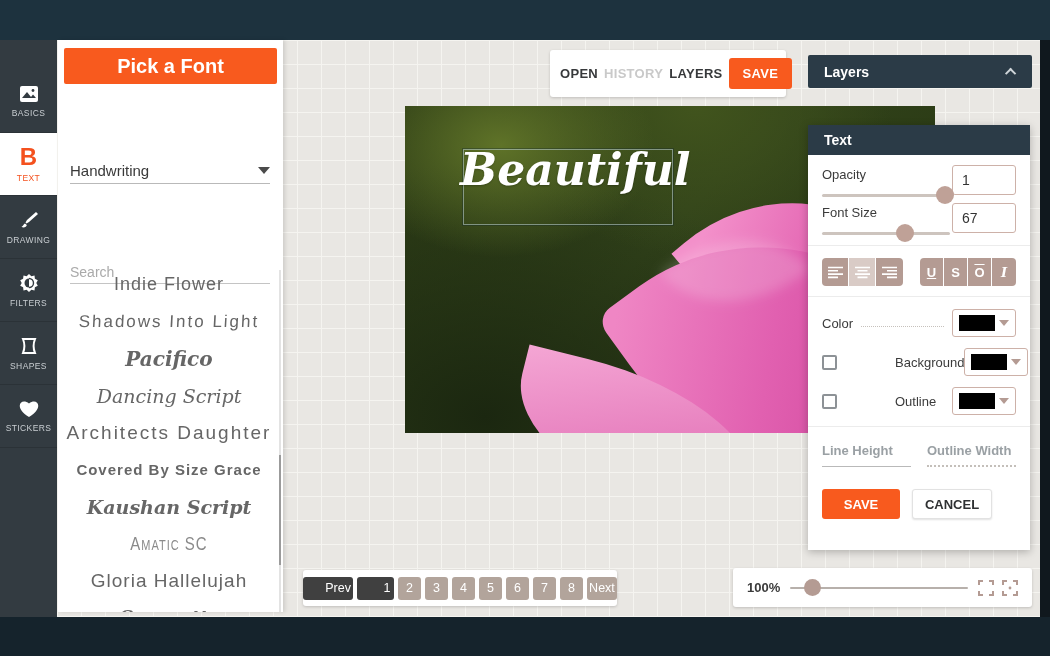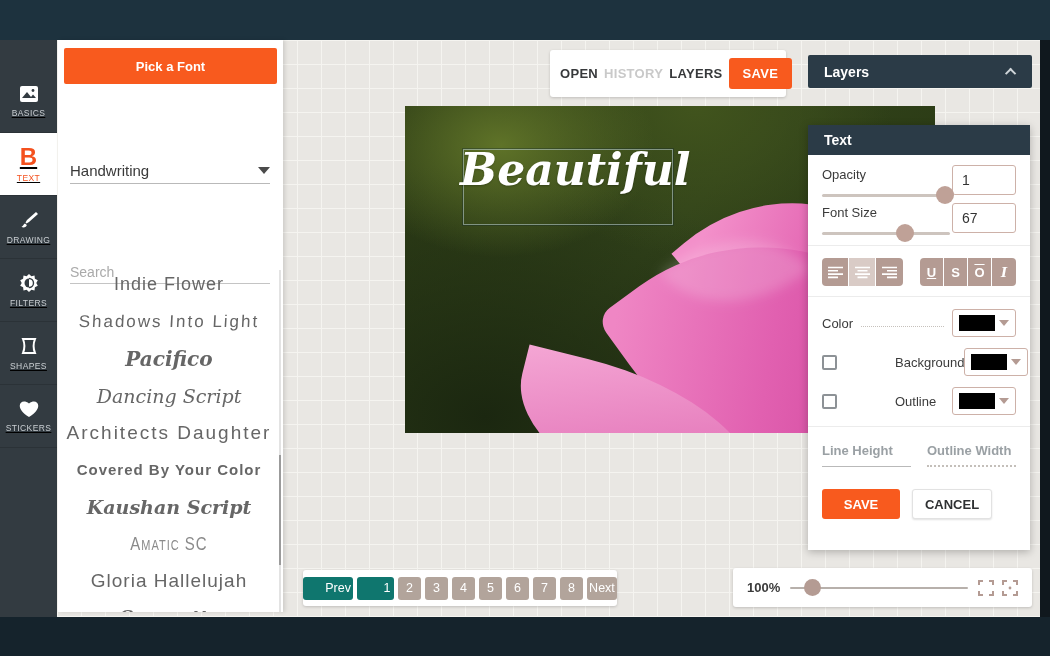--- a/index.html
+++ b/index.html
@@ -15,33 +15,33 @@
   
   .workspace { position:absolute; left:57px; top:40px; width:983px; height:577px;
     background-color:#e9e7e3;
     background-image: linear-gradient(#f5f4f0 1px, transparent 1px),
                       linear-gradient(90deg,#f5f4f0 1px, transparent 1px);
     background-size:24px 24px; }
 
   
   .sidebar { position:absolute; left:0; top:40px; width:57px; height:577px; background:#333b41; }
   .side-item { position:relative; width:57px; height:63px; display:flex; flex-direction:column;
-    align-items:center; justify-content:center; gap:5px; border-bottom:1px solid #2b3237; cursor:pointer;text-decoration:underline; }
+    align-items:center; justify-content:center; gap:5px; border-bottom:1px solid #2b3237; cursor:pointer; }
   .side-item .lbl { font-size:8.5px; letter-spacing:.4px; color:#c9ced2; }
   .side-item svg { display:block; }
   .side-item.active { background:#ffffff; }
   .side-item.active .lbl { color:#f4511e; }
   .side-item .bigB { font-size:24px; font-weight:bold; color:#f4511e; line-height:22px; }
   .sidebar-top-gap { height:30px; }
 
   
   .font-panel { position:absolute; left:58px; top:40px; width:225px; height:572px; background:#fff;
     box-shadow:2px 0 4px rgba(0,0,0,.12); overflow:hidden; }
   .font-header { position:absolute; left:6px; top:8px; width:213px; height:36px; background:#f85a1e;
-    color:#fff; font-size:13px; font-weight:bold; display:flex; align-items:center; justify-content:center;
+    color:#fff; font-size:20px; font-weight:bold; display:flex; align-items:center; justify-content:center;
     border-radius:2px; cursor:pointer; }
   .font-cat { position:absolute; left:12px; top:118px; width:200px; height:26px; border-bottom:1px solid #b9b9b9;
     display:flex; align-items:center; justify-content:space-between; cursor:pointer; }
   .font-cat .cat-label { font-size:15px; color:#3a3a3a; }
   .caret-down { width:0; height:0; border-left:6px solid transparent; border-right:6px solid transparent;
     border-top:7px solid #4b4b4b; }
   .font-search { position:absolute; left:12px; top:184px; width:200px; height:24px; border:none;
     border-bottom:1px solid #c4c4c4; font-size:14px; color:#444; outline:none; background:transparent;margin-top:36px; }
   .font-search::placeholder { color:#aaaaaa; }
   .font-list { position:absolute; left:0; top:226px; width:222px; height:346px; overflow:hidden; }
@@ -150,21 +150,21 @@
     font-size:13px; font-weight:bold; cursor:pointer; }
   .cancel-btn { width:80px; height:30px; background:#fff; color:#2f3133; border:1px solid #e2e2e2;
     border-radius:3px; font-size:13px; font-weight:bold; cursor:pointer; box-shadow:0 1px 2px rgba(0,0,0,.12); }
 
   
   .pagination-card { position:absolute; left:303px; top:570px; width:314px; height:36px; background:#fff;
     border-radius:3px; box-shadow:0 1px 3px rgba(0,0,0,.18); display:flex; align-items:center;
     justify-content:center; gap:4px; }
   .pg-btn { min-width:23px; height:23px; border:none; border-radius:3px; background:#b2a49b; color:#fff;
     font-size:12.5px; display:flex; align-items:center; justify-content:center; cursor:pointer; padding:0 5px; }
-  .pg-btn.accent { background:#0f766e;padding-left:28px; }
+  .pg-btn.accent { background:#404040;padding-left:28px; }
   .pg-wide { padding:0 8px; }
 
   
   .zoom-card { position:absolute; left:733px; top:568px; width:299px; height:39px; background:#fff;
     border-radius:3px; box-shadow:0 1px 3px rgba(0,0,0,.18); display:flex; align-items:center;
     padding:0 14px; gap:10px; }
   .zoom-value { font-size:13px; font-weight:bold; color:#3b3b3b; flex:none; }
   .zoom-slider { position:relative; flex:1; height:2px; background:#b7b0ab; border-radius:2px; }
   .zoom-slider .thumb { position:absolute; top:-8px; left:8%; width:17px; height:17px; border-radius:50%;
     background:#b49b93; cursor:pointer; }
@@ -256,21 +256,21 @@
       <span class="cat-label">Handwriting</span>
       <span class="caret-down"></span>
     </div>
     <input class="font-search" type="text" placeholder="Search" style="">
     <div class="font-list">
       <div class="font-item f0">Indie Flower</div>
       <div class="font-item f1">Shadows Into Light</div>
       <div class="font-item f2">Pacifico</div>
       <div class="font-item f3">Dancing Script</div>
       <div class="font-item f4">Architects Daughter</div>
-      <div class="font-item f5">Covered By Your Color</div>
+      <div class="font-item f5">Covered By Size Grace</div>
       <div class="font-item f6">Kaushan Script</div>
       <div class="font-item f7">Amatic SC</div>
       <div class="font-item f8">Gloria Hallelujah</div>
       <div class="font-item f9">Courgette</div>
 
     </div>
     <div class="font-scrollbar">
       <div class="font-scroll-thumb"></div>
     </div>
   </div>

